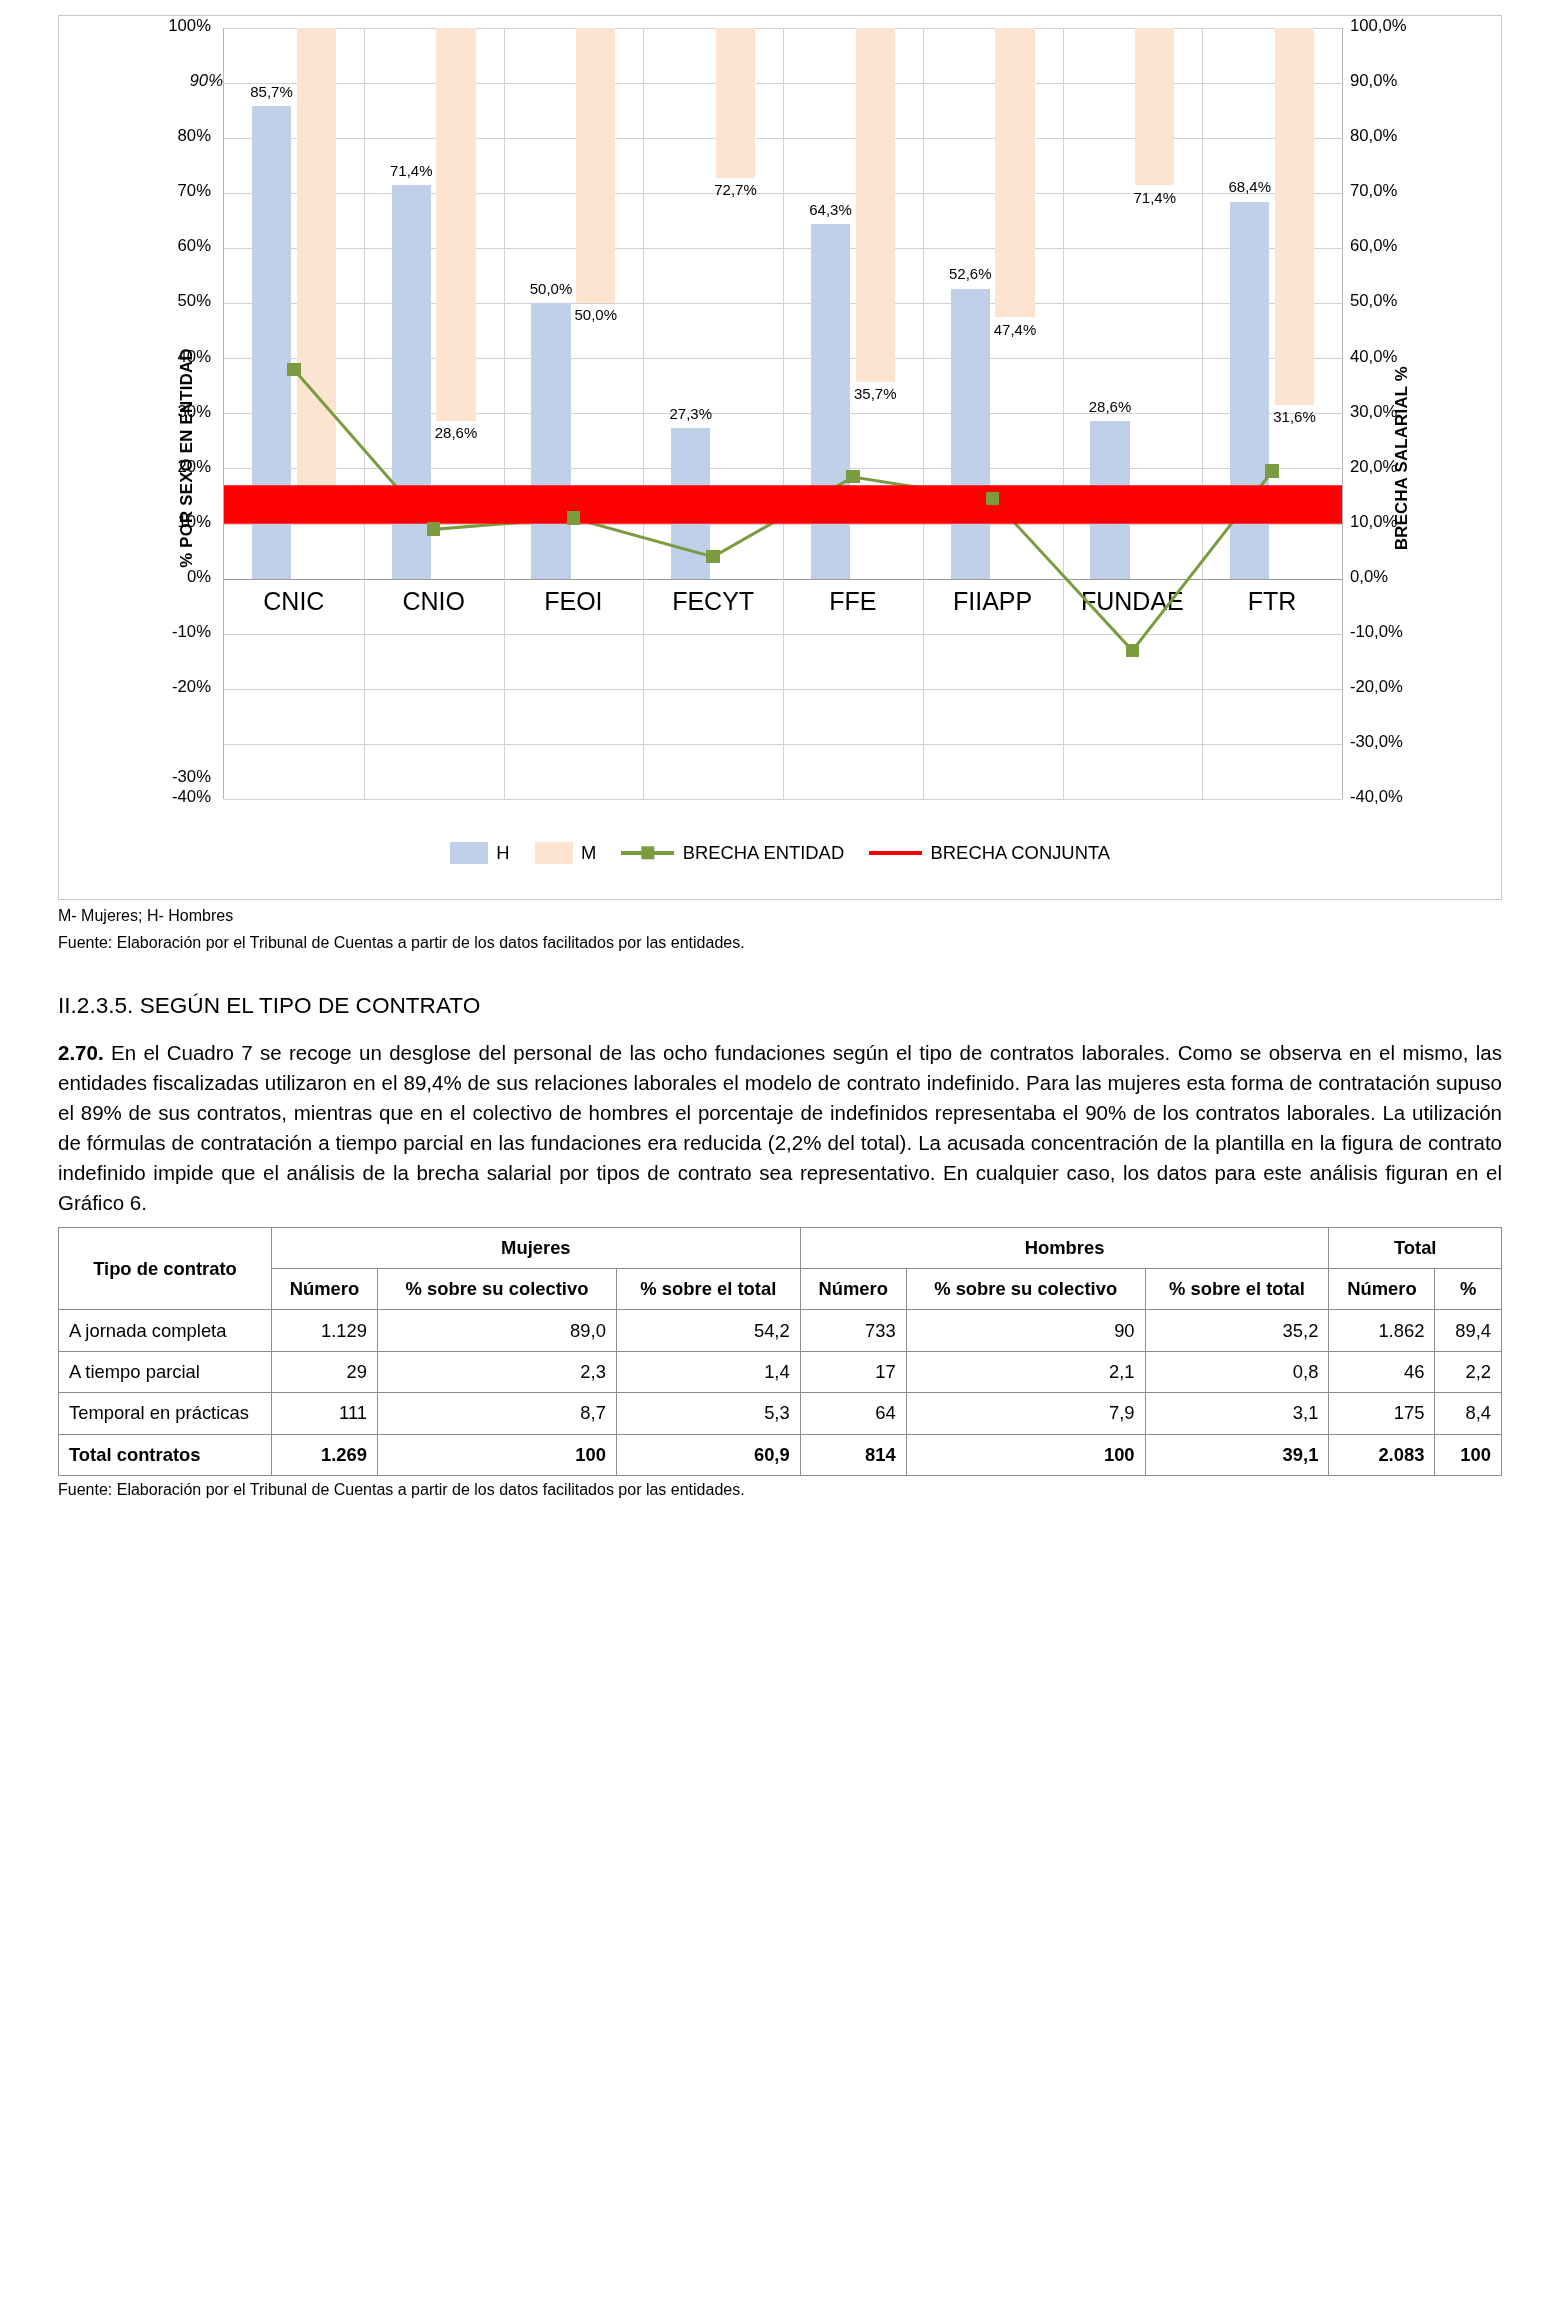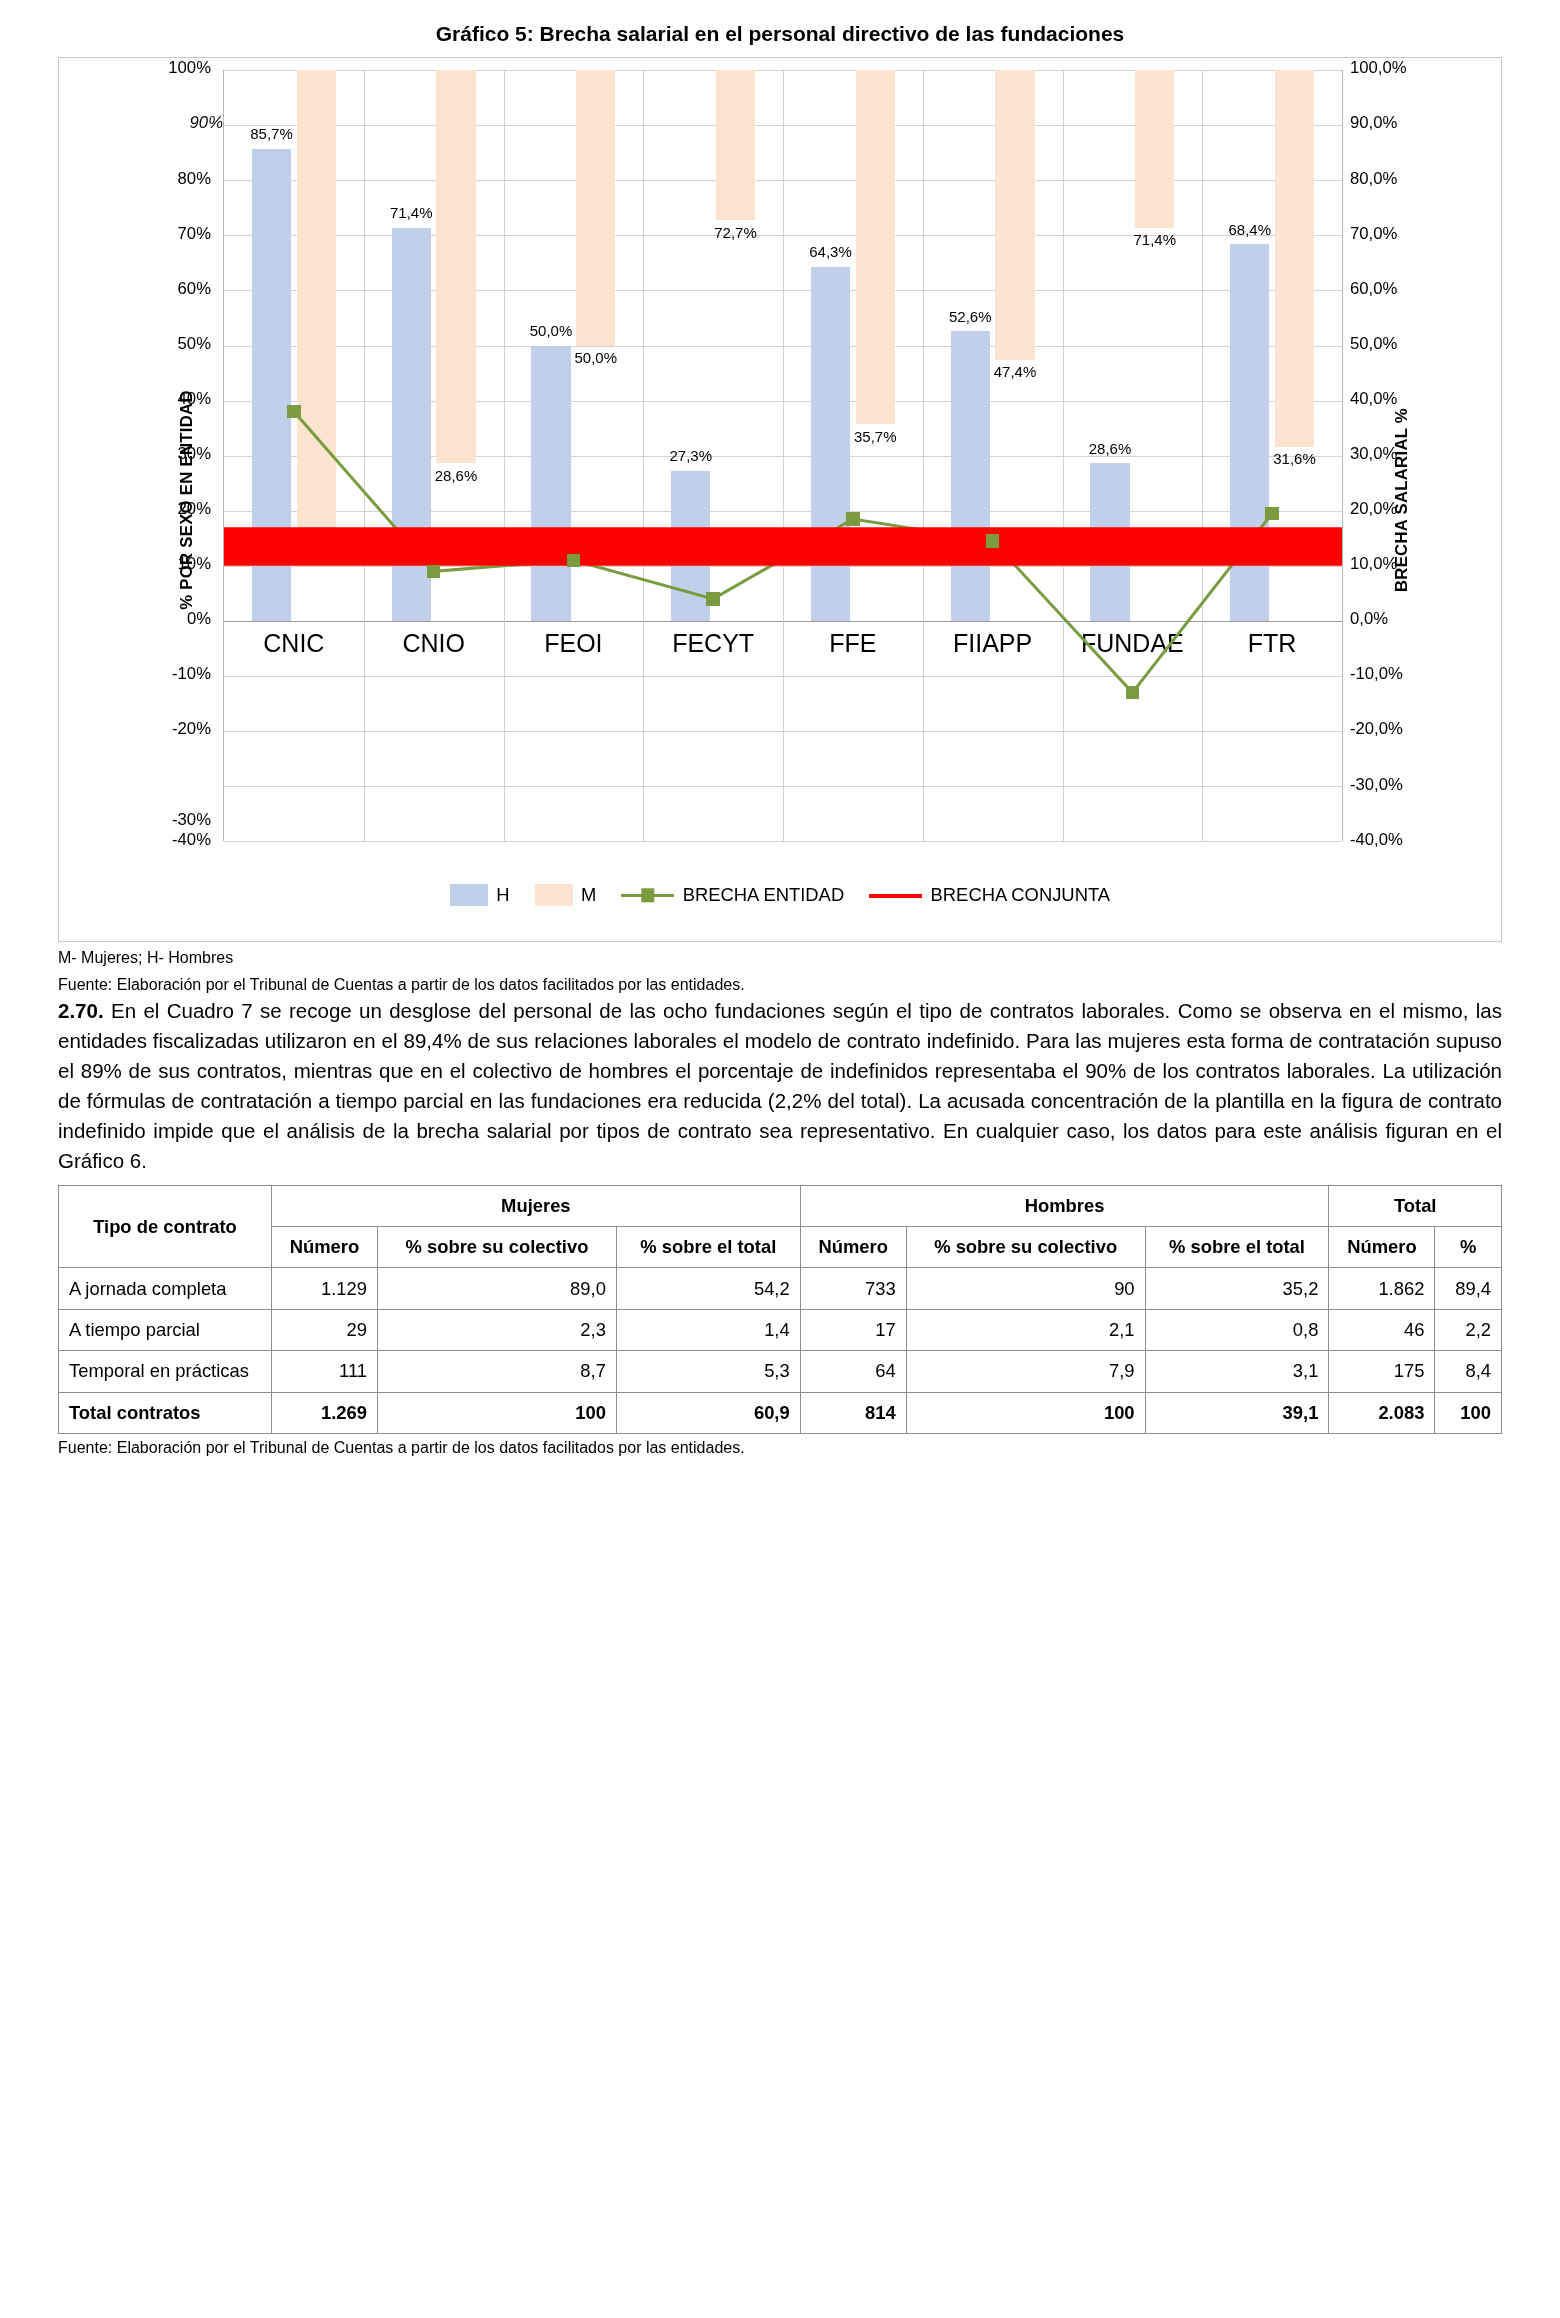--- a/index.html
+++ b/index.html
@@ -194,21 +194,20 @@
   .src {
     font-size: 16px;
     margin-top: 5px;
   }
 </style>
 </head>
 <body>
 
 <div class="page">
 
-  <div class="chart-title">Gráfico 5: Brecha salarial en el personal directivo de las fundaciones</div>
 
   <div class="chart-box">
     <div class="axis-title-left">% POR SEXO EN ENTIDAD</div>
     <div class="axis-title-right">BRECHA SALARIAL %</div>
 
     <div class="plot-wrap">
       <div id="ticks-left">
           <div class="ytick-left" style="top: calc(0% - 11.7px); left: 0px; width: 62px;">100%</div>
           <div class="ytick-left" style="top: calc(7.14286% - 11.7px); left: 12px; width: 62px; font-style: italic;">90%</div>
           <div class="ytick-left" style="top: calc(14.2857% - 11.7px); left: 0px; width: 62px;">80%</div>
@@ -341,20 +340,21 @@
             <span style="position: absolute; left: 0px; right: 0px; top: 5px; height: 4.2px; background: rgb(255, 0, 0);"></span>
           </span>
           <span>BRECHA CONJUNTA</span>
         </div>
       </div>
   </div>
 
   <div class="note">M- Mujeres; H- Hombres</div>
   <div class="note">Fuente: Elaboración por el Tribunal de Cuentas a partir de los datos facilitados por las entidades.</div>
 
+  <h2 class="section">II.2.3.5. SEGÚN EL TIPO DE CONTRATO</h2>
 
   <p class="para"><b>2.70.</b><span> En el Cuadro 7 se recoge un desglose del personal de las ocho fundaciones según el tipo de contratos laborales. Como se observa en el mismo, las entidades fiscalizadas utilizaron en el 89,4% de sus relaciones laborales el modelo de contrato indefinido. Para las mujeres esta forma de contratación supuso el 89% de sus contratos, mientras que en el colectivo de hombres el porcentaje de indefinidos representaba el 90% de los contratos laborales. La utilización de fórmulas de contratación a tiempo parcial en las fundaciones era reducida (2,2% del total). La acusada concentración de la plantilla en la figura de contrato indefinido impide que el análisis de la brecha salarial por tipos de contrato sea representativo. En cualquier caso, los datos para este análisis figuran en el Gráfico 6.</span></p>
 
 
   <table class="tbl">
     <thead>
       <tr>
         <th rowspan="2" style="width:192px">Tipo de contrato</th>
         <th colspan="3">Mujeres</th>
         <th colspan="3">Hombres</th>

